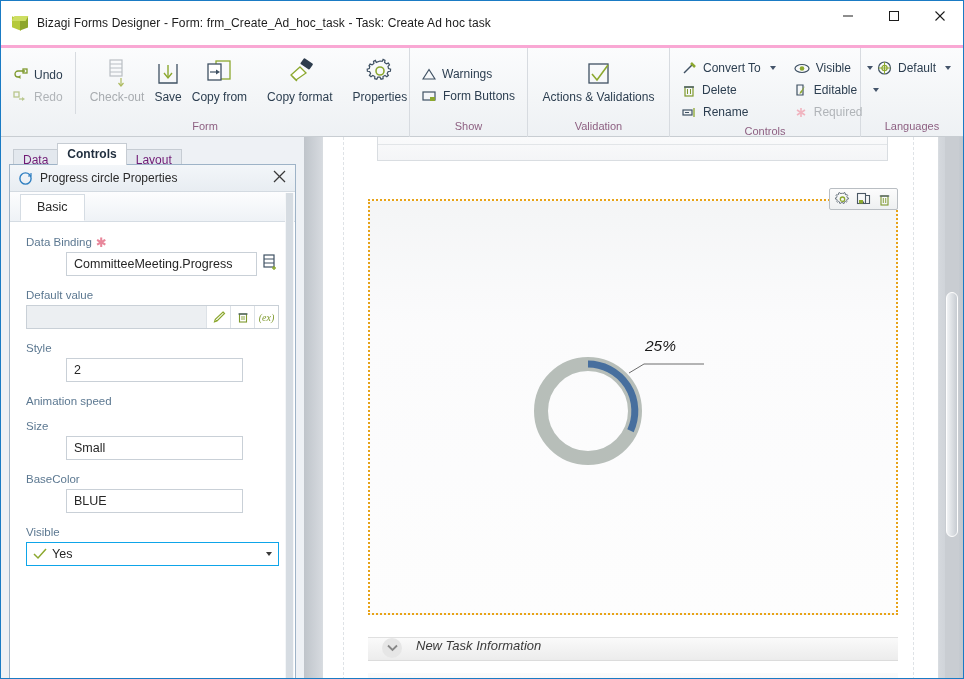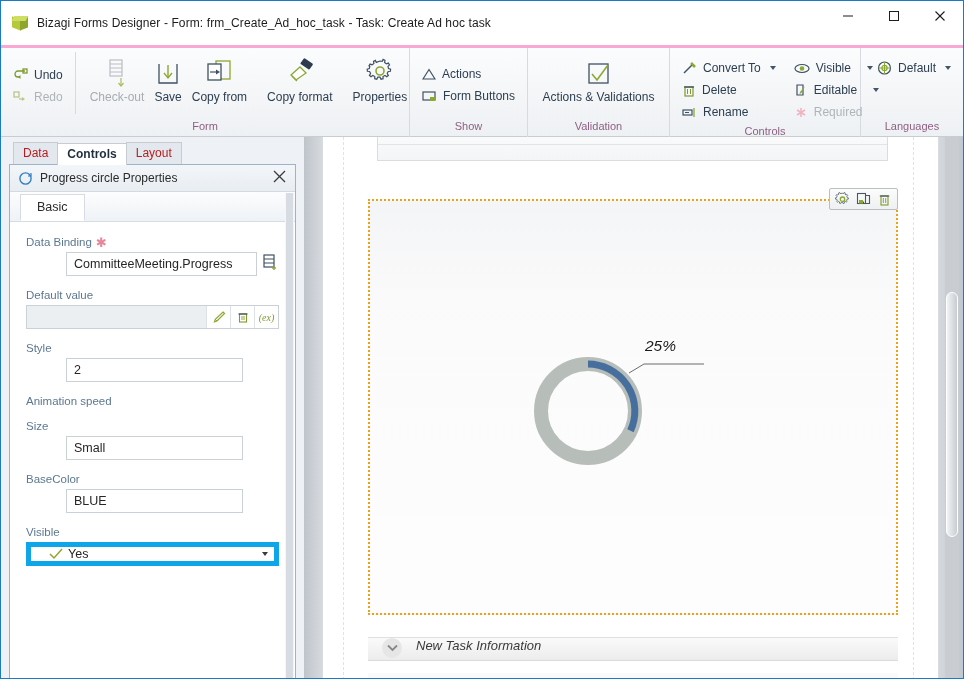--- a/index.html
+++ b/index.html
@@ -88,23 +88,23 @@
   
   .leftpanel {
     width: 303px; flex: 0 0 303px;
     background: #eef1f5;
     display: flex; flex-direction: column;
     position: relative;
     padding: 6px 8px 8px 8px;
   }
   .tabstrip { display: flex; align-items: flex-end; height: 22px; padding-left: 4px; }
   .ptab {
-    font-size: 12px; padding: 2px 9px 3px 9px; color: #b91c1c;
+    font-size: 12px; padding: 2px 9px 3px 9px; color: #701a75;
     border: 1px solid #c6ccd3; border-bottom: none;
-    background: #e3e8ee; margin-right: -1px; height: 23px; line-height: 16px;
+    background: #e3e8ee; margin-right: -1px; height: 16px; line-height: 16px;
   }
   .ptab.active { color: #1f2d3d; background: #ffffff; font-weight: bold; position: relative; z-index: 3; height: 22px; }
   .panelbox {
     flex: 1; background: #ffffff;
     border: 1px solid #9eb3c7;
     display: flex; flex-direction: column;
     margin-top: -1px;
     position: relative;
   }
   .panel-header {
@@ -125,22 +125,22 @@
   .flabel { font-size: 11.5px; color: #5c7891; margin-bottom: 4px; display: flex; align-items: center; gap: 4px; }
   .req { color: #e8879b; font-size: 13px; line-height: 9px; }
   .frow { display: flex; align-items: center; gap: 6px; }
   .finput {
     flex: 1; height: 24px; border: 1px solid #c9d0d7; background: #ffffff;
     font-size: 12.5px; color: #262626; padding: 0 7px; line-height: 22px;
     font-family: "Liberation Sans", sans-serif;
     margin-left: 40px;
   }
   .combo {
-    height: 24px; border: 5px solid #0ea5e9; background: #ffffff;
-    display: flex; align-items: center; padding: 0 6px 0 18px; gap: 5px; font-size: 12.5px; color: #262626;
+    height: 24px; border: 1px solid #0ea5e9; background: #ffffff;
+    display: flex; align-items: center; padding: 0 6px 0 6px; gap: 5px; font-size: 12.5px; color: #262626;
   }
   .combo .cval { flex: 1; }
   .defrow { display: flex; align-items: stretch; border: 1px solid #c9d0d7; height: 24px; }
   .defrow .dv { flex: 1; background: #eceff2; }
   .defrow .db { width: 24px; border-left: 1px solid #dde2e7; background: #ffffff; display: flex; align-items: center; justify-content: center; }
   .panel-scroll {
     position: absolute; right: 1px; top: 28px; bottom: 1px; width: 9px; background: #f4f6f8;
   }
   .panel-scroll .thumb { position: absolute; left: 1px; top: 0; width: 7px; height: 100%; background: #d6dce2; }
 
@@ -309,21 +309,21 @@
       <div class="rgroup-label">Form</div>
     </div>
 
     <div class="rgroup" style="width:118px">
       <div class="rgroup-body">
         <div class="small-cmds" style="padding-top:11px">
           <div class="small-cmd">
             <svg width="14" height="13" viewBox="0 0 14 13">
                 <path d="M7 1.5 L13 11 H1 Z" fill="none" stroke="#3f5163" stroke-width="1.2"></path>
               </svg>
-            <span>Actions</span>
+            <span>Warnings</span>
           </div>
           <div class="small-cmd">
             <svg width="15" height="13" viewBox="0 0 15 13">
                 <rect x="1" y="2" width="12" height="8" fill="none" stroke="#3f5163" stroke-width="1.2"></rect>
                 <rect x="8" y="7" width="5" height="4" fill="#8ca82f"></rect>
               </svg>
             <span>Form Buttons</span>
           </div>
         </div>
       </div>

